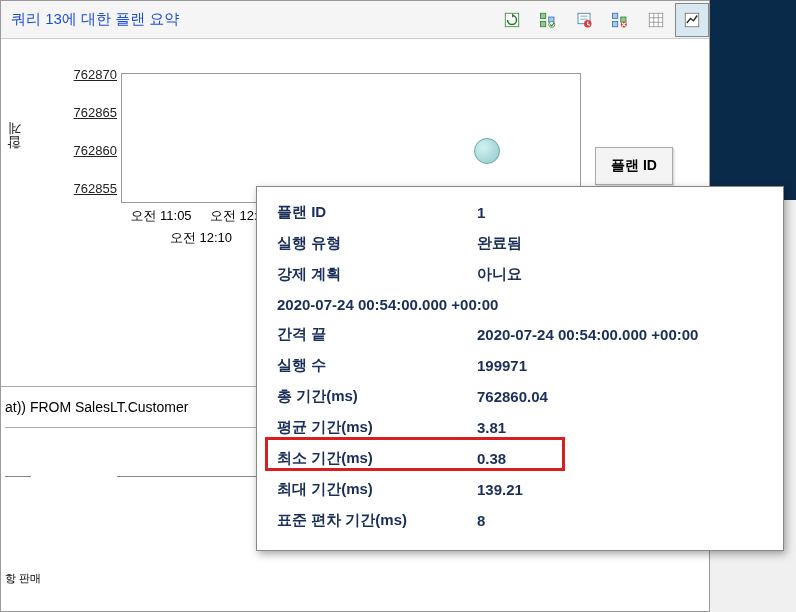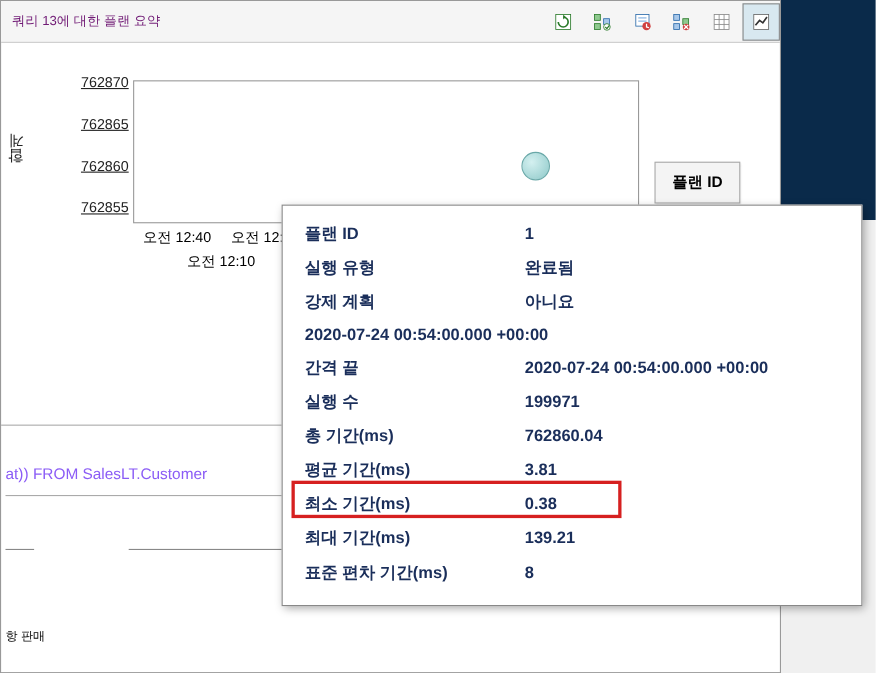--- a/index.html
+++ b/index.html
@@ -28,21 +28,21 @@
     }
     .titlebar {
       display: flex;
       align-items: center;
       justify-content: space-between;
       height: 38px;
       padding: 0 0 0 10px;
       border-bottom: 1px solid #ccc;
       background: #f5f5f5;
     }
-    .title { font-size: 12px; color: #701a75; }
+    .title { font-size: 15px; color: #1d4ed8; }
     .toolbar { display: flex; gap: 2px; align-items: center; }
     .tool-btn {
       width: 34px; height: 34px;
       border: 1px solid transparent;
       display: flex; align-items: center; justify-content: center;
       cursor: pointer;
       background: #f5f5f5;
     }
     .tool-btn.active { border: 1px solid #888; background: #d8e8f0; }
     .icon-svg { width: 18px; height: 18px; }
@@ -105,21 +105,21 @@
       font-size: 14px;
     }
     
     .lower {
       position: absolute;
       left: 0; top: 385px;
       width: 270px;
       border-top: 1px solid #aaa;
       padding: 8px 4px;
     }
-    .sql-line { font-size: 14px; color: #8b5cf6; padding: 4px 0 12px 0; margin-top: 23px; }
+    .sql-line { font-size: 14px; color: #000000; padding: 4px 0 12px 0; }
     .sql-divider { border-top: 1px solid #aaa; margin-bottom: 14px; }
     .diagram {
       position: relative;
       padding-left: 24px;
     }
     .db-icon {
       width: 22px; height: 24px;
       margin: 0 auto 2px;
       position: relative;
     }
@@ -228,21 +228,21 @@
       <div class="y-tick" style="top:0px">762870</div>
       <div class="y-tick" style="top:38px">762865</div>
       <div class="y-tick" style="top:76px">762860</div>
       <div class="y-tick" style="top:114px">762855</div>
     </div>
     <div class="plot-rect">
       <div class="bubble" style="left:352px; top:64px"></div>
     </div>
     <div class="x-ticks">
       <div class="x-row">
-        <div class="x-tick" style="left:-20px">오전 12:40</div>
+        <div class="x-tick" style="left:-20px">오전 11:05</div>
         <div class="x-tick" style="left:60px">오전 12:15</div>
       </div>
       <div class="x-row">
         <div class="x-tick" style="left:20px">오전 12:10</div>
         <div class="x-tick" style="left:100px">오전 12:</div>
       </div>
     </div>
     <div class="legend-box">플랜 ID</div>
   </div>
 

